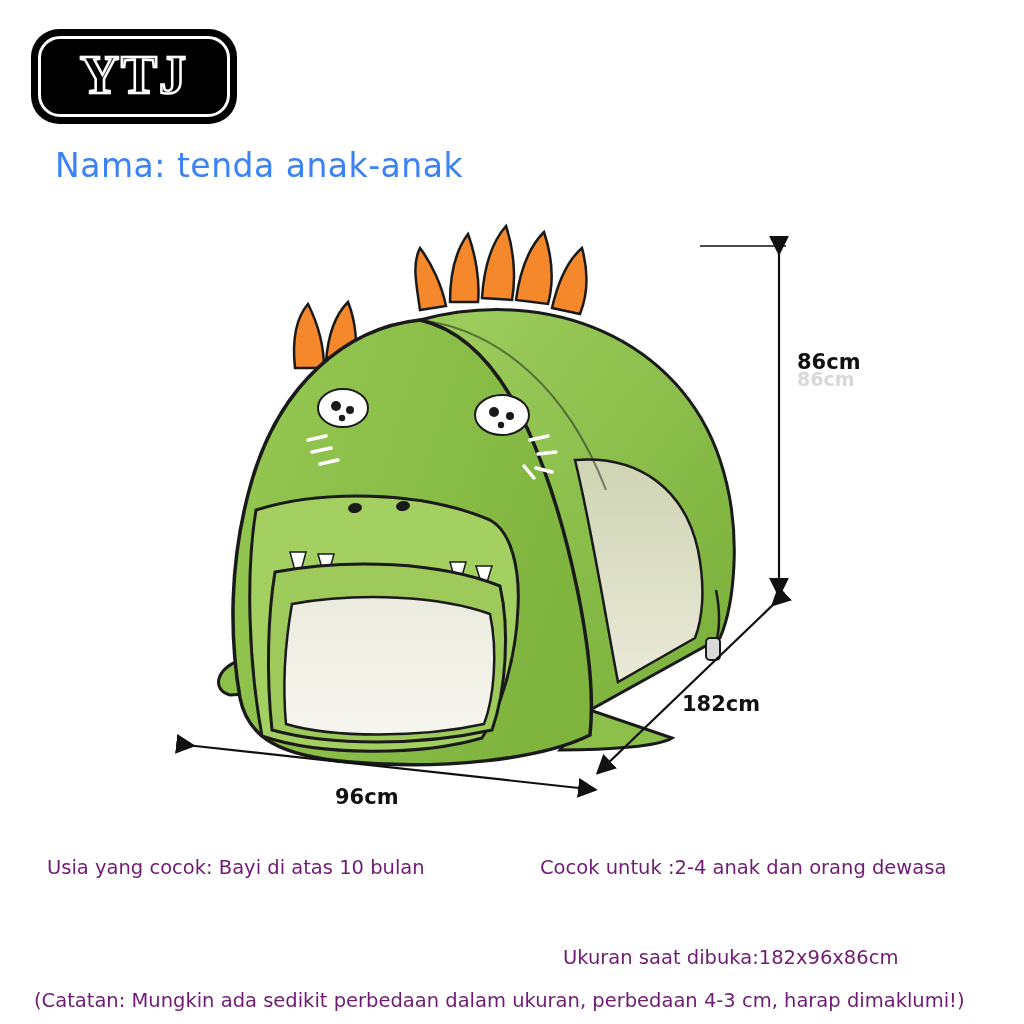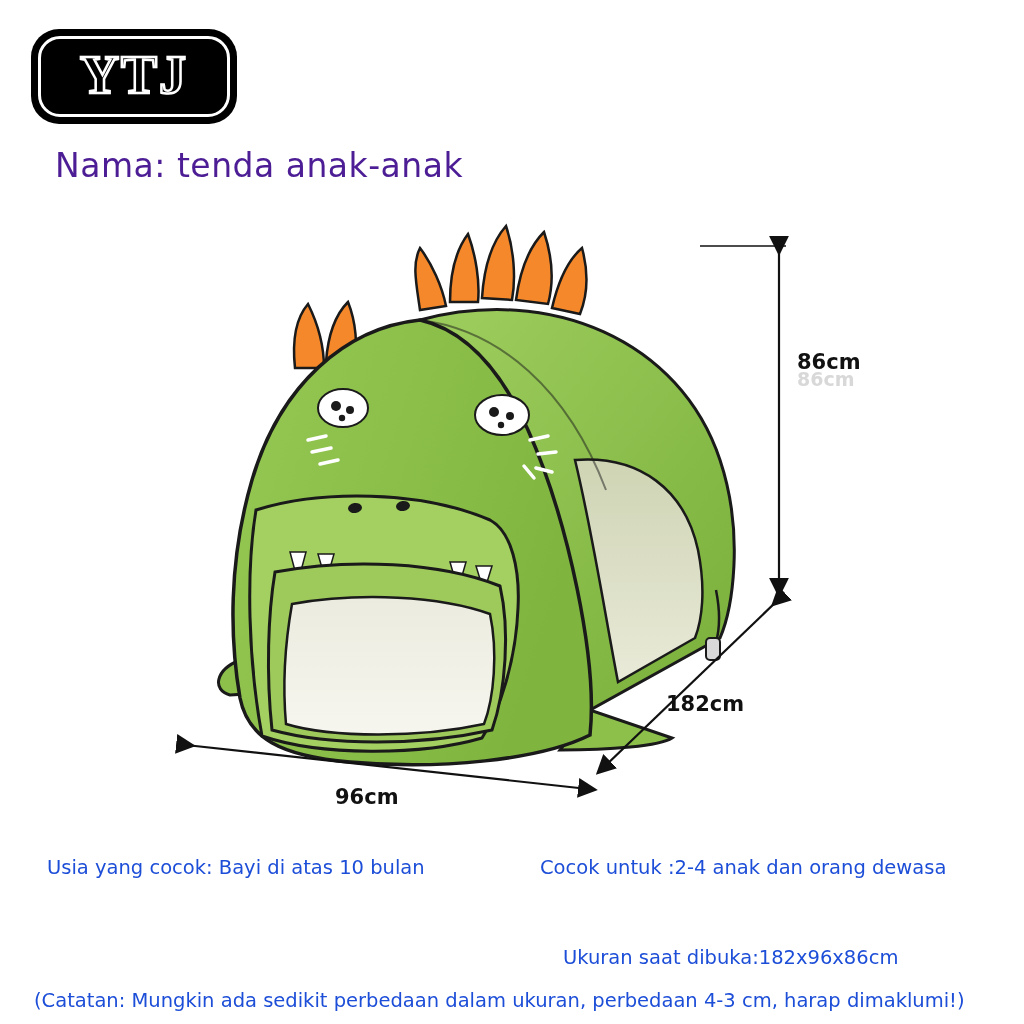--- a/index.html
+++ b/index.html
@@ -50,21 +50,21 @@
     line-height: 1;
     padding-bottom: 4px;
   }
 
   
   .name-line {
     position: absolute;
     left: 55px;
     top: 146px;
     font-size: 33px;
-    color: #4c1d95;
+    color: #3b82f6;
     font-family: "DejaVu Sans", sans-serif;
     letter-spacing: 0.5px;
   }
 
   
   .tent-wrap {
     position: absolute;
     left: 120px;
     top: 190px;
     width: 640px;
@@ -79,29 +79,29 @@
     font-size: 21px;
     color: #111111;
   }
   .dim-86 { left: 797px; top: 350px; }
   .dim-86-ghost {
     left: 797px; top: 368px;
     color: #d8d8d8;
     font-weight: bold;
     font-size: 19px;
   }
-  .dim-182 { left: 666px; top: 692px; }
+  .dim-182 { left: 682px; top: 692px; }
   .dim-96 { left: 335px; top: 785px; }
 
   
   .spec {
     position: absolute;
     font-family: "DejaVu Sans", sans-serif;
     font-size: 19.5px;
-    color: #1d4ed8;
+    color: #701a75;
     white-space: pre;
     line-height: 1.35;
   }
   .spec-age   { left: 47px;  top: 855px; }
   .spec-fit   { left: 540px; top: 855px; }
   .spec-mat   { left: 47px;  top: 908px; }
   .spec-size  { left: 563px; top: 945px; }
   .spec-note  { left: 34px;  top: 988px; }
 </style>
 </head>

